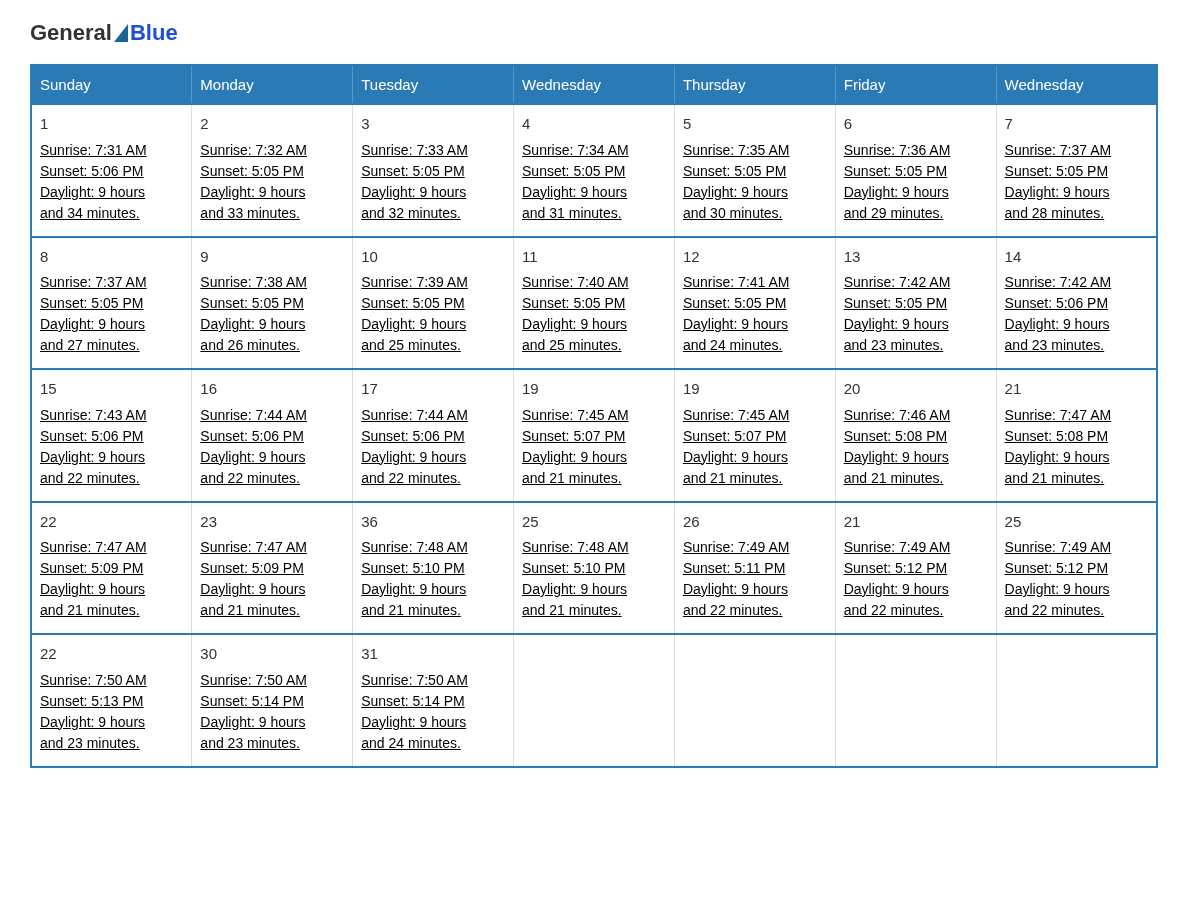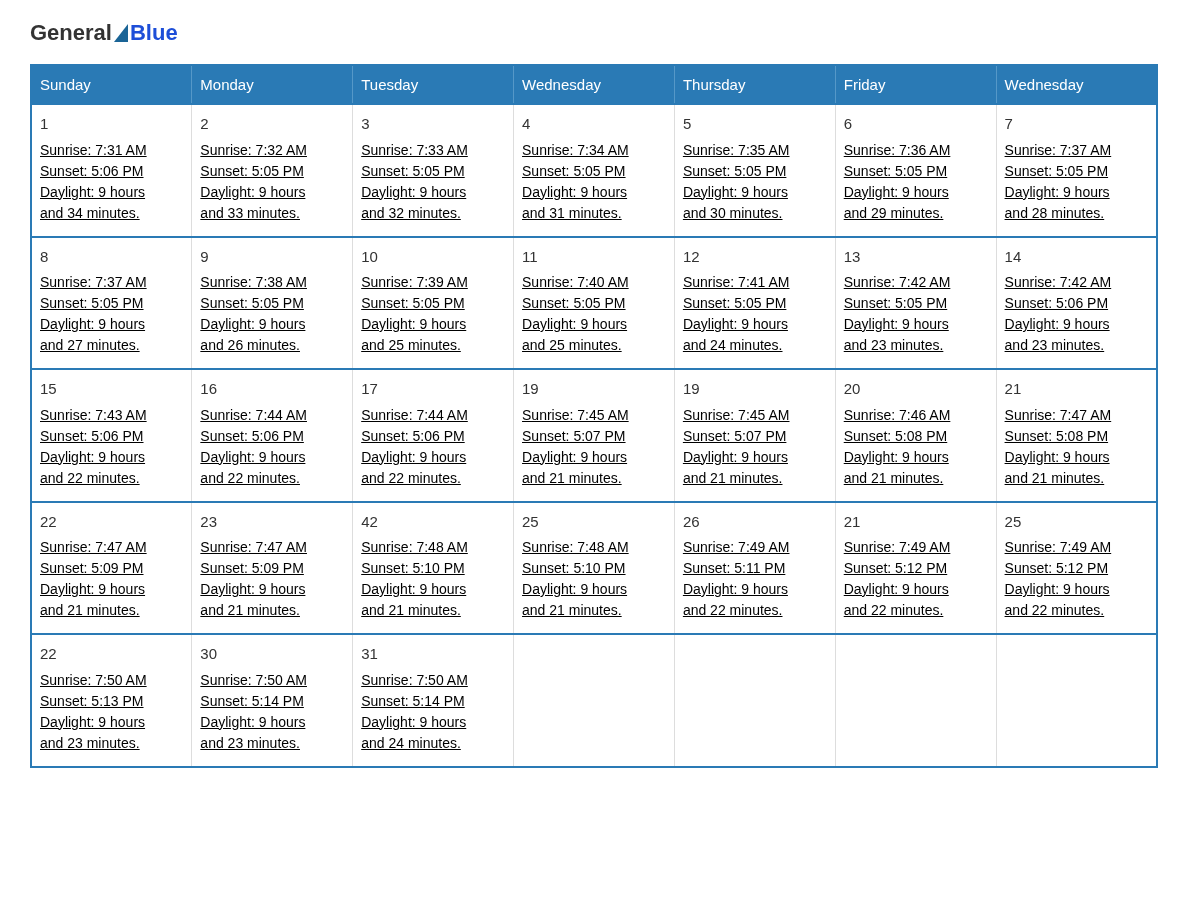--- a/index.html
+++ b/index.html
@@ -144,21 +144,21 @@
         <td><span class="day-number">16</span><span class="day-info">Sunrise: 7:44 AM<br>Sunset: 5:06 PM<br>Daylight: 9 hours<br>and 22 minutes.</span></td>
         <td><span class="day-number">17</span><span class="day-info">Sunrise: 7:44 AM<br>Sunset: 5:06 PM<br>Daylight: 9 hours<br>and 22 minutes.</span></td>
         <td><span class="day-number">19</span><span class="day-info">Sunrise: 7:45 AM<br>Sunset: 5:07 PM<br>Daylight: 9 hours<br>and 21 minutes.</span></td>
         <td><span class="day-number">19</span><span class="day-info">Sunrise: 7:45 AM<br>Sunset: 5:07 PM<br>Daylight: 9 hours<br>and 21 minutes.</span></td>
         <td><span class="day-number">20</span><span class="day-info">Sunrise: 7:46 AM<br>Sunset: 5:08 PM<br>Daylight: 9 hours<br>and 21 minutes.</span></td>
         <td><span class="day-number">21</span><span class="day-info">Sunrise: 7:47 AM<br>Sunset: 5:08 PM<br>Daylight: 9 hours<br>and 21 minutes.</span></td>
       </tr>
       <tr>
         <td><span class="day-number">22</span><span class="day-info">Sunrise: 7:47 AM<br>Sunset: 5:09 PM<br>Daylight: 9 hours<br>and 21 minutes.</span></td>
         <td><span class="day-number">23</span><span class="day-info">Sunrise: 7:47 AM<br>Sunset: 5:09 PM<br>Daylight: 9 hours<br>and 21 minutes.</span></td>
-        <td><span class="day-number">42</span><span class="day-info">Sunrise: 7:48 AM<br>Sunset: 5:10 PM<br>Daylight: 9 hours<br>and 21 minutes.</span></td>
+        <td><span class="day-number">36</span><span class="day-info">Sunrise: 7:48 AM<br>Sunset: 5:10 PM<br>Daylight: 9 hours<br>and 21 minutes.</span></td>
         <td><span class="day-number">25</span><span class="day-info">Sunrise: 7:48 AM<br>Sunset: 5:10 PM<br>Daylight: 9 hours<br>and 21 minutes.</span></td>
         <td><span class="day-number">26</span><span class="day-info">Sunrise: 7:49 AM<br>Sunset: 5:11 PM<br>Daylight: 9 hours<br>and 22 minutes.</span></td>
         <td><span class="day-number">21</span><span class="day-info">Sunrise: 7:49 AM<br>Sunset: 5:12 PM<br>Daylight: 9 hours<br>and 22 minutes.</span></td>
         <td><span class="day-number">25</span><span class="day-info">Sunrise: 7:49 AM<br>Sunset: 5:12 PM<br>Daylight: 9 hours<br>and 22 minutes.</span></td>
       </tr>
       <tr>
         <td><span class="day-number">22</span><span class="day-info">Sunrise: 7:50 AM<br>Sunset: 5:13 PM<br>Daylight: 9 hours<br>and 23 minutes.</span></td>
         <td><span class="day-number">30</span><span class="day-info">Sunrise: 7:50 AM<br>Sunset: 5:14 PM<br>Daylight: 9 hours<br>and 23 minutes.</span></td>
         <td><span class="day-number">31</span><span class="day-info">Sunrise: 7:50 AM<br>Sunset: 5:14 PM<br>Daylight: 9 hours<br>and 24 minutes.</span></td>
         <td class="empty-cell"></td>

